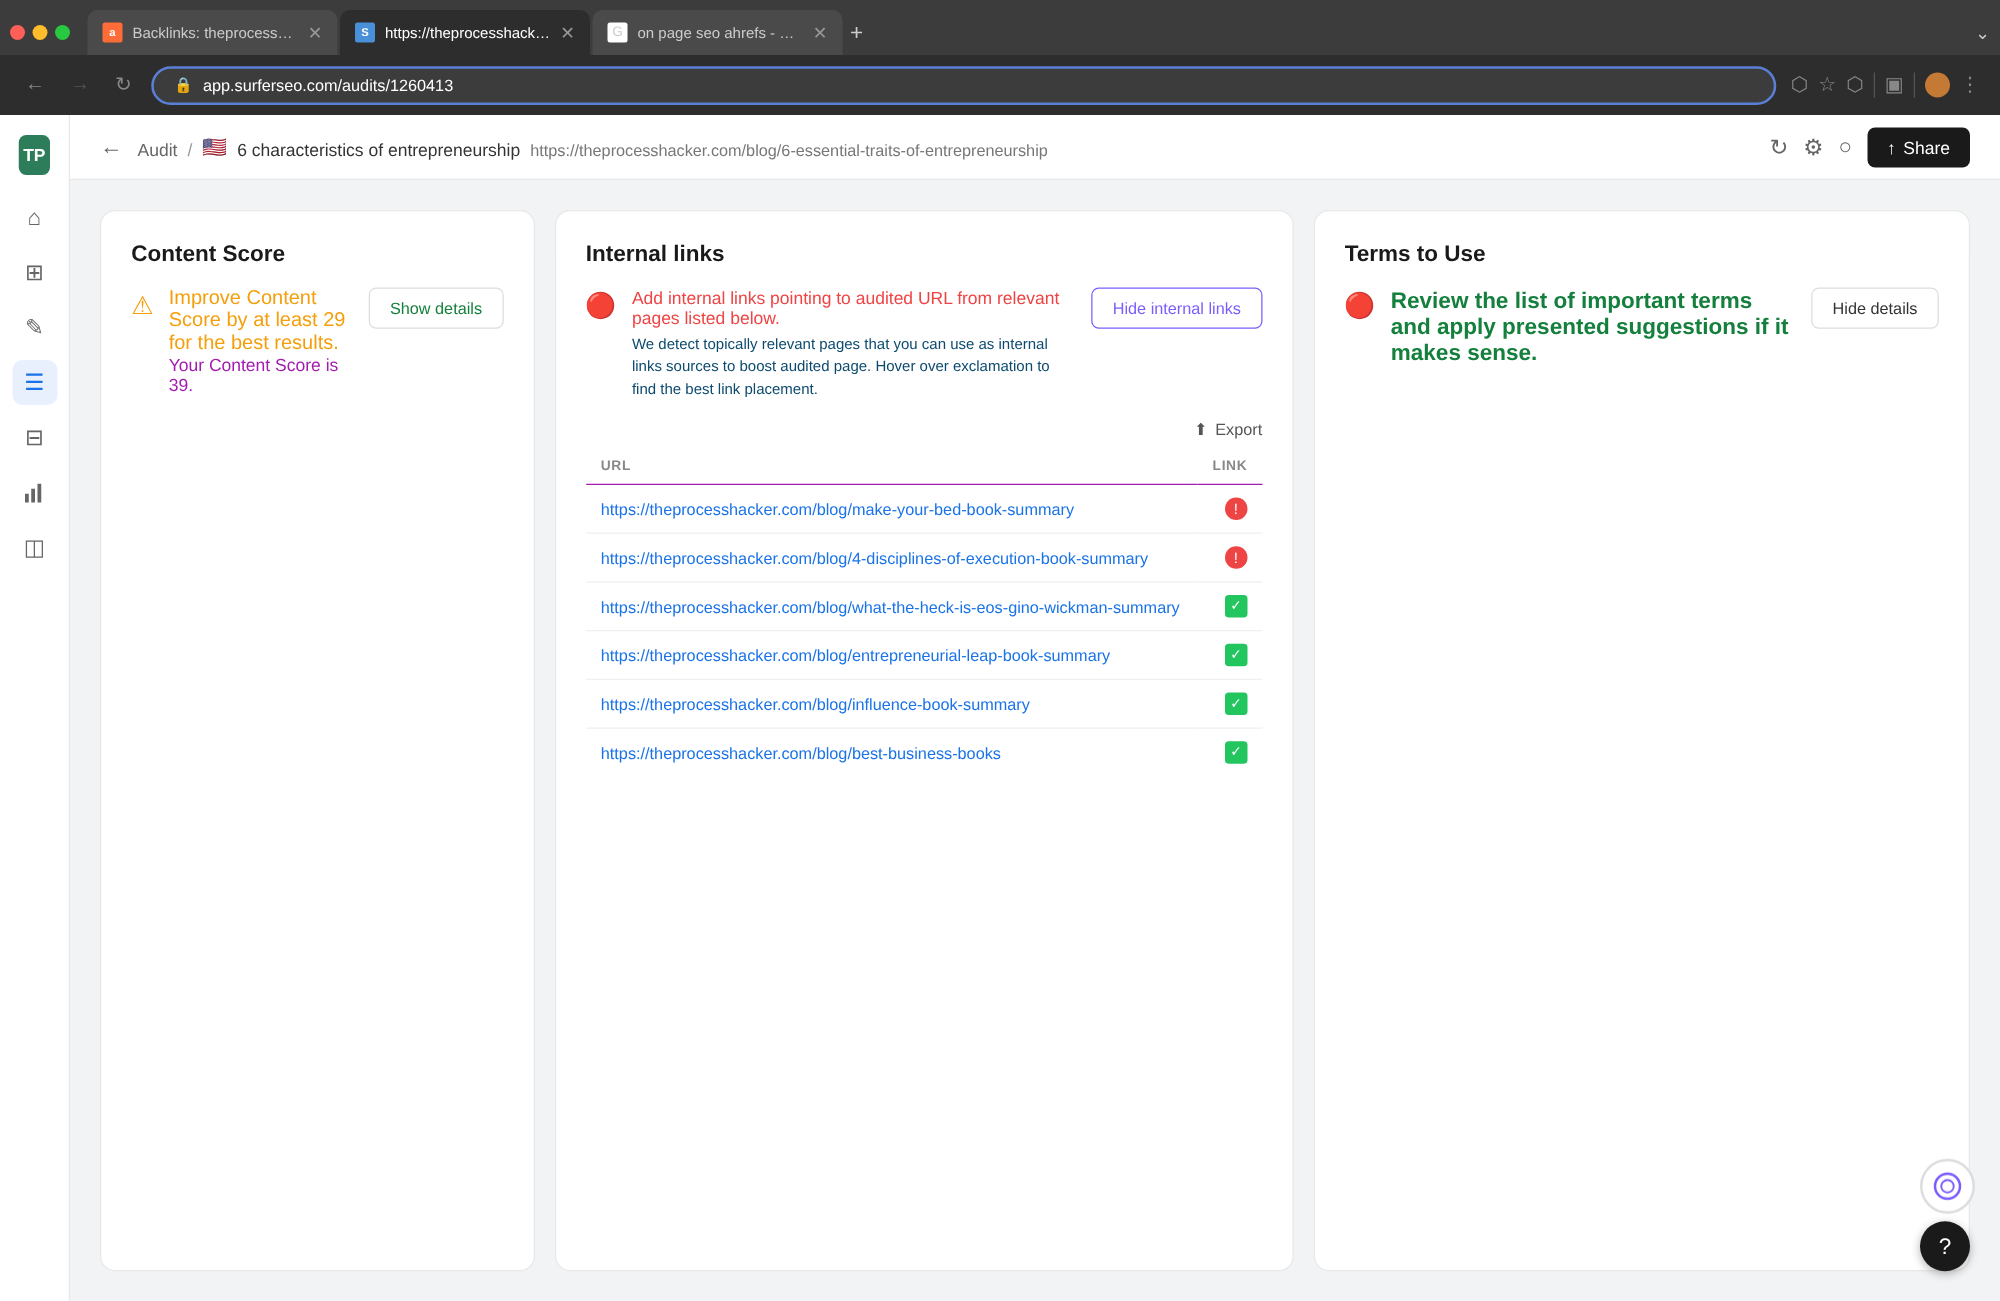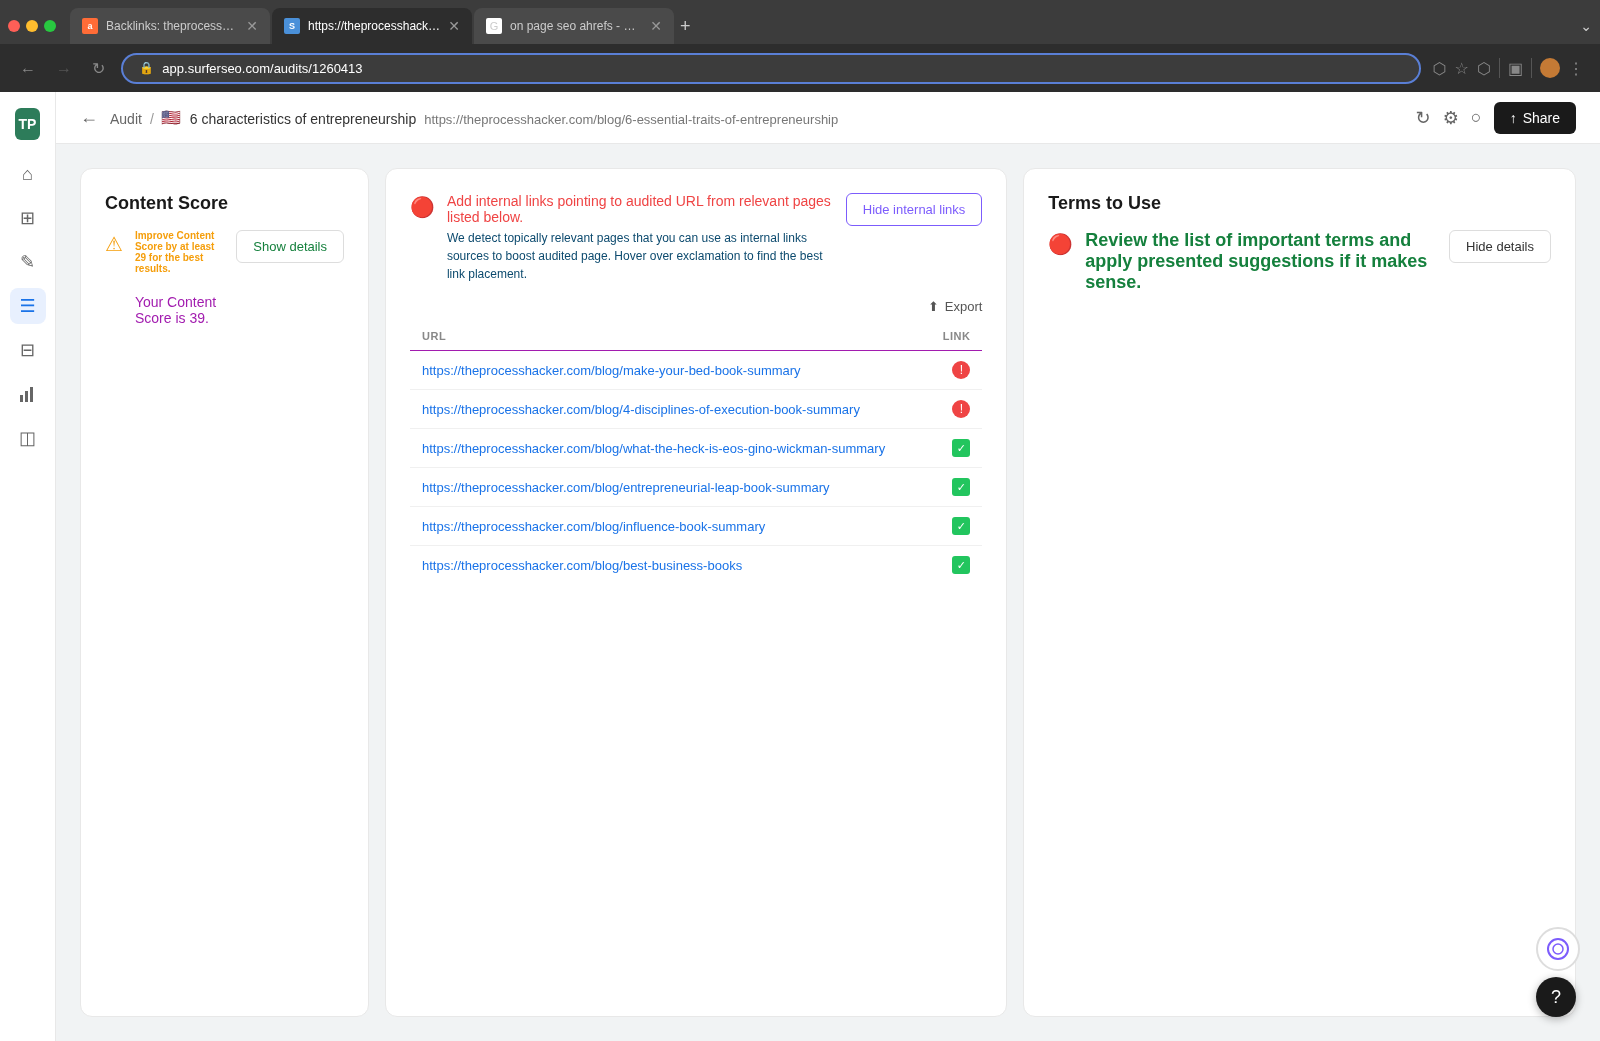--- a/index.html
+++ b/index.html
@@ -60,21 +60,21 @@
     .main-content { flex: 1; overflow-y: auto; padding: 24px; display: flex; flex-direction: row; gap: 16px; }
 
     
     .card { background: #fff; border-radius: 12px; border: 1px solid #e8e8e8; padding: 24px; }
     .card-title { font-size: 18px; font-weight: 600; color: #1a1a1a; margin-bottom: 16px; }
 
     
     .content-score-alert { display: flex; align-items: flex-start; gap: 12px; }
     .alert-icon-warning { color: #f59e0b; font-size: 20px; margin-top: 2px; }
     .alert-icon-error { color: #ef4444; font-size: 20px; margin-top: 2px; flex-shrink: 0; }
-    .alert-text-primary { color: #f59e0b; font-size: 10px; font-weight: 700; margin-bottom: 20px; }
+    .alert-text-primary { color: #f59e0b; font-size: 16px; font-weight: 400; margin-bottom: 0; }
     .alert-text-secondary { color: #a21caf; font-size: 14px; }
     .show-details-btn { margin-left: auto; background: #fff; border: 1px solid #ddd; border-radius: 6px; padding: 8px 16px; font-size: 13px; color: #15803d; cursor: pointer; white-space: nowrap; flex-shrink: 0; }
 
     
     .internal-links-header { display: flex; align-items: flex-start; gap: 12px; margin-bottom: 16px; }
     .internal-links-text { flex: 1; }
     .alert-text-error { color: #ef4444; font-size: 14px; font-weight: 500; margin-bottom: 4px; }
     .alert-sub { color: #555; font-size: 13px; margin-bottom: 4px; }
     .alert-desc { color: #0c4a6e; font-size: 12px; line-height: 1.5; }
     .hide-links-btn { background: #fff; border: 1px solid #7c5cfc; color: #7c5cfc; border-radius: 6px; padding: 8px 16px; font-size: 13px; cursor: pointer; white-space: nowrap; flex-shrink: 0; font-weight: 500; }
@@ -209,20 +209,21 @@
           <span class="alert-icon-warning">⚠</span>
           <div>
             <div class="alert-text-primary">Improve Content Score by at least 29 for the best results.</div>
             <div class="alert-text-secondary">Your Content Score is 39.</div>
           </div>
           <button class="show-details-btn">Show details</button>
         </div>
       </div>
 
       <div class="card">
+        <div class="card-title">Internal links</div>
         <div class="internal-links-header">
           <span class="alert-icon-error">🔴</span>
           <div class="internal-links-text">
             <div class="alert-text-error">Add internal links pointing to audited URL from relevant pages listed below.</div>
             <div class="alert-desc">We detect topically relevant pages that you can use as internal links sources to boost audited page. Hover over exclamation to find the best link placement.</div>
           </div>
           <button class="hide-links-btn">Hide internal links</button>
         </div>
 
         <div class="export-row">

